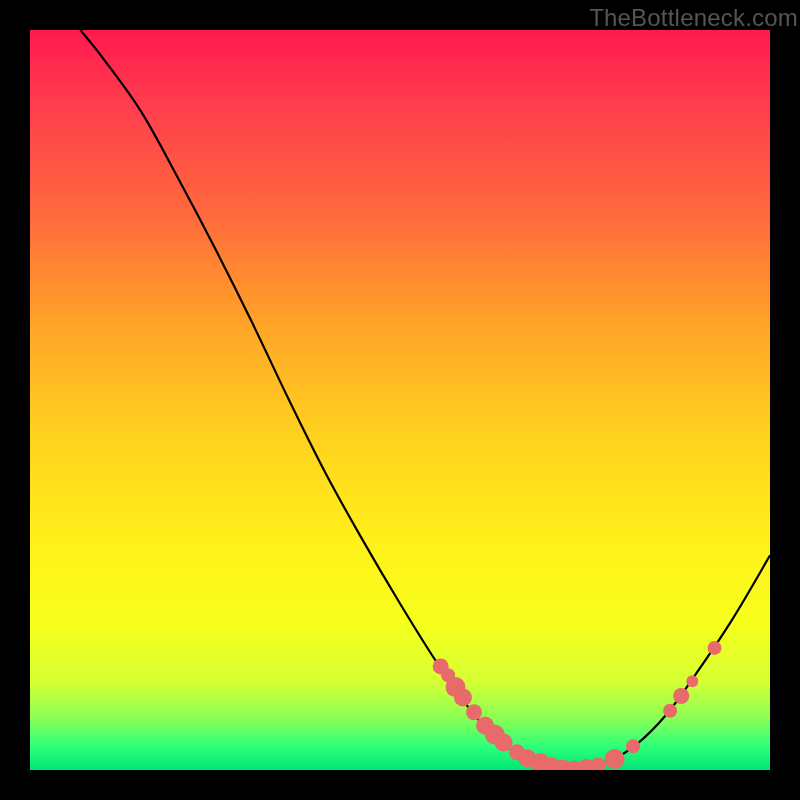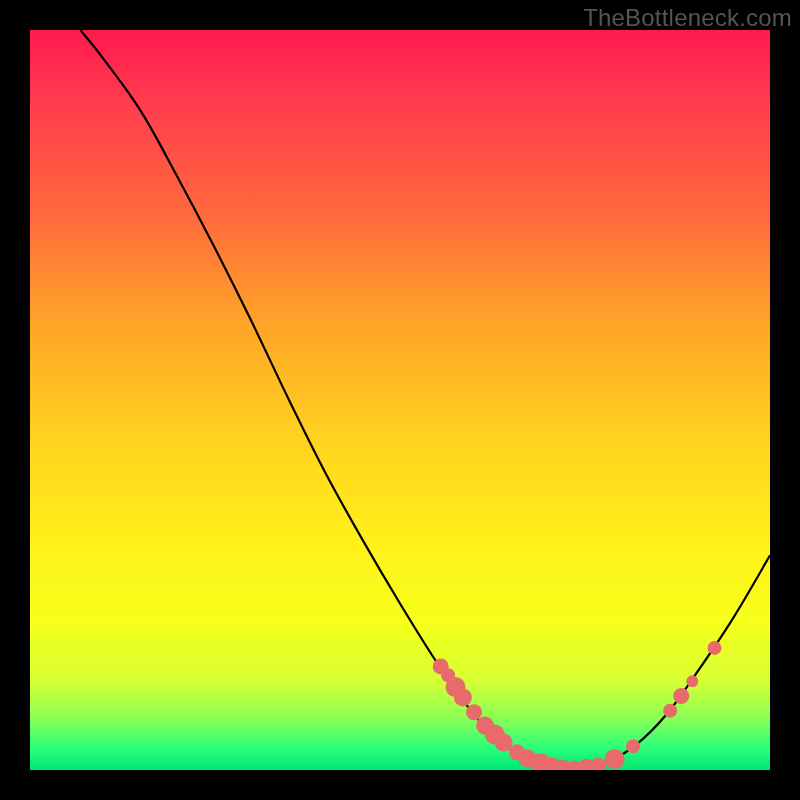--- a/index.html
+++ b/index.html
@@ -32,21 +32,21 @@
       #f7ff1a 80%,
       #d6ff33 88%,
       #8aff55 93%,
       #2bff7a 97%,
       #00e676 100%
     );
   }
   .watermark {
     position: absolute;
     top: 4px;
-    right: 8px;
+    right: 2px;
     color: #555;
     font-size: 24px;
     font-weight: 500;
     letter-spacing: 0.2px;
     z-index: 5;
     user-select: none;
   }
   svg.curve {
     position: absolute;
     inset: 0;

